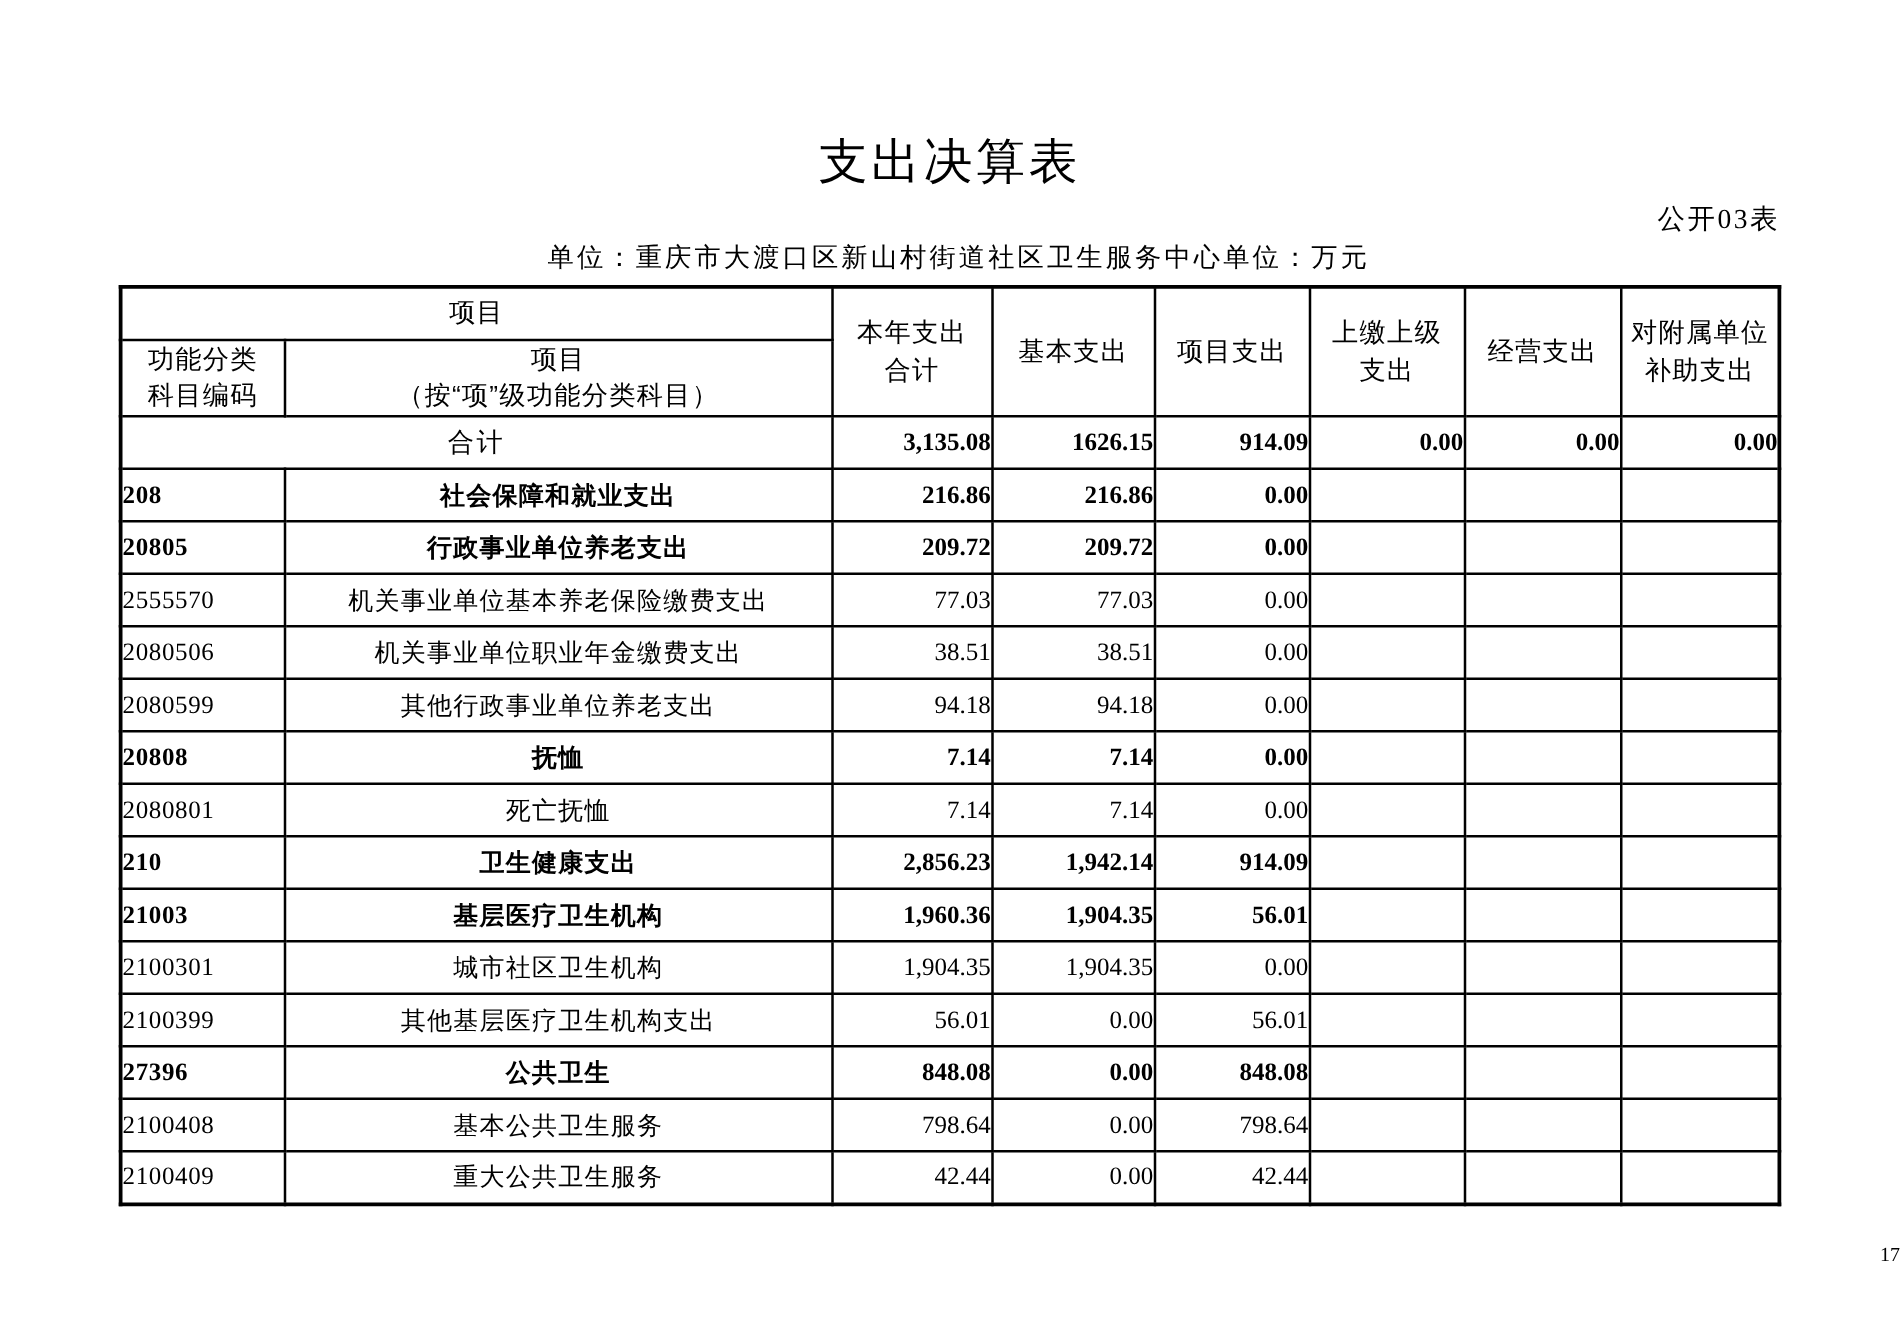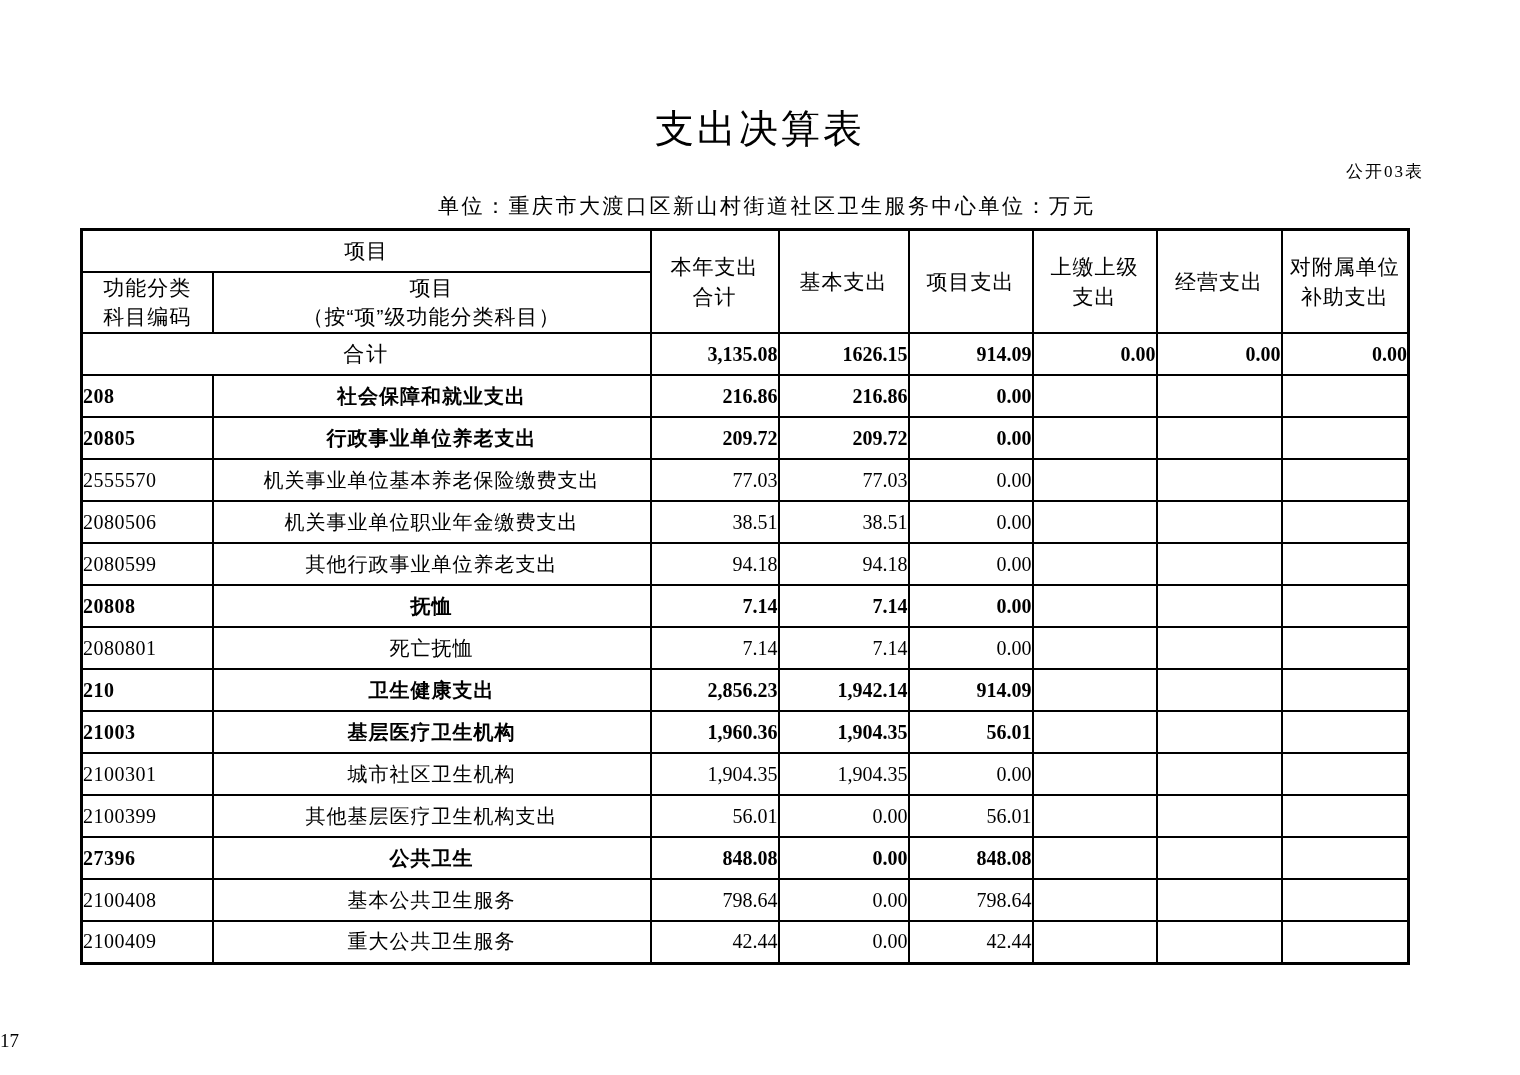--- a/index.html
+++ b/index.html
@@ -17,34 +17,34 @@
     top: 102px; left: 0; width: 100%;
     text-align: center;
     font-family: "Liberation Sans", "DejaVu Sans", sans-serif;
     font-weight: normal;
     font-size: 39px;
     letter-spacing: 3px;
   }
   .form-code {
     position: absolute;
     top: 160px; right: 96px;
-    font-size: 17px;
+    font-size: 22px;
     letter-spacing: 2px;
   }
   .meta-row {
     position: absolute;
     top: 192px; left: 110px; right: 96px;
     display: flex;
     justify-content: center;
     font-size: 21px;
     letter-spacing: 2.5px;
   }
   table.report {
     position: absolute;
-    left: 80px; top: 228px;
+    left: 95px; top: 228px;
     width: 1327px;
     border-collapse: collapse;
     table-layout: fixed;
     border: 3px solid #000;
   }
   table.report th, table.report td {
     border: 2px solid #000;
     padding: 0;
     overflow: hidden;
   }
@@ -63,23 +63,22 @@
   tbody td { height: 42px; font-size: 20px; vertical-align: middle; }
   td.code-cell  { text-align: left;  padding-left: 12px; letter-spacing: 0.5px; }
   td.name-cell  { text-align: center;  padding-left: 10px; letter-spacing: 1px; }
   td.num-cell   { text-align: right; padding-right: 13px; }
   tr.bold-row td { font-weight: bold; }
   tr.total-row td.total-label { text-align: center; letter-spacing: 2px; font-size: 21px; }
   tr.total-row td.num-cell { font-weight: bold; }
   .page-number {
     position: absolute;
     top: 996px; left: 0; width: 100%;
-    text-align: left;
-    font-size: 19px;
-    margin-top: 34px;
+    text-align: right;
+    font-size: 16px;
   }
 </style>
 </head>
 <body>
 
 <div class="doc-title">支出决算表</div>
 <div class="form-code">公开03表</div>
 <div class="meta-row">
   <span>单位：重庆市大渡口区新山村街道社区卫生服务中心</span>
   <span>单位：万元</span>

